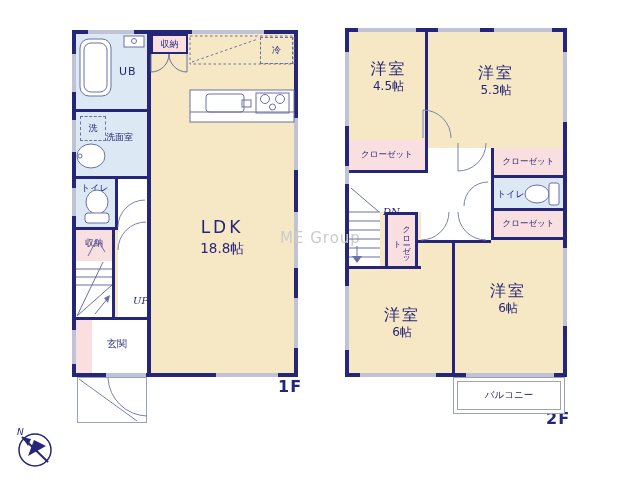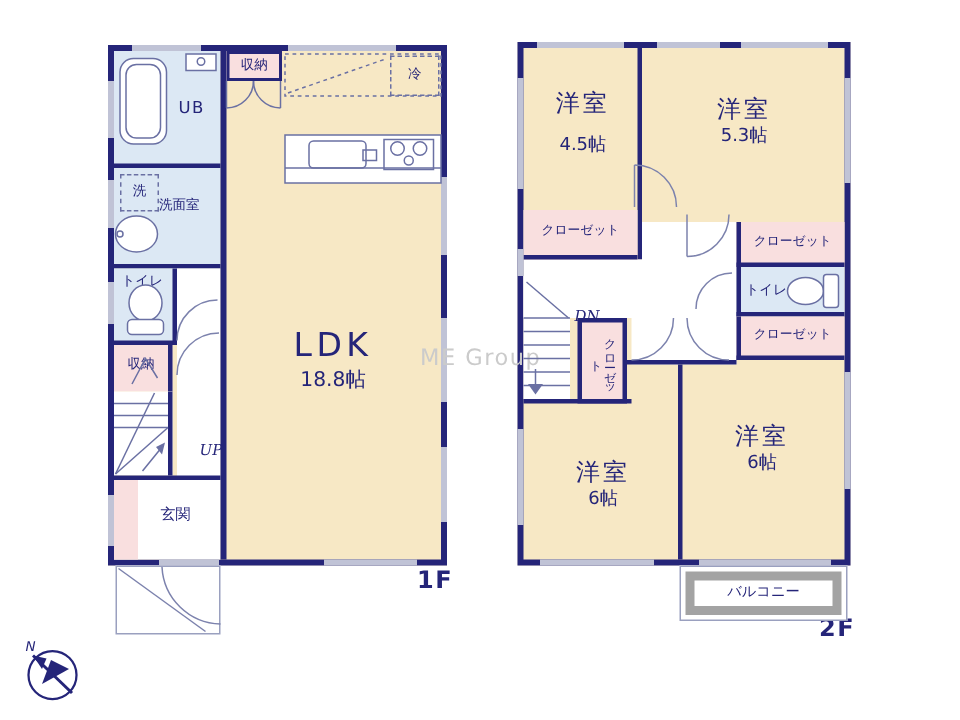--- a/index.html
+++ b/index.html
@@ -38,21 +38,21 @@
   <div class="abs flexc lbl sm" style="left:151px;top:34px;width:37px;height:20px;background:#f9dfdf;border:2px solid #252579;">収納</div>
   <div class="abs flexc lbl sm" style="left:260px;top:37px;width:33px;height:27px;border:1px dashed #6a70a3;">冷</div>
   <div class="abs flexc lbl sm" style="left:80px;top:116px;width:26px;height:25px;border:1px dashed #6a70a3;">洗</div>
 
   <div class="abs lbl" style="left:119px;top:66px;font-size:11px;letter-spacing:1px;">UB</div>
   <div class="abs lbl sm" style="left:106px;top:132px;">洗面室</div>
   <div class="abs lbl sm" style="left:81px;top:183px;">トイレ</div>
   <div class="abs lbl stairlbl" style="left:101px;top:295px;margin-left:32px;">UP</div>
   <div class="abs lbl" style="left:107px;top:338px;font-size:10px;">玄関</div>
   <div class="abs lbl" style="left:172px;top:218px;width:100px;text-align:center;">
-    <div style="font-size:22px;letter-spacing:3px;">LDK</div>
+    <div style="font-size:17px;letter-spacing:3px;">LDK</div>
     <div style="font-size:13.5px;margin-top:3px;">18.8帖</div>
   </div>
   <div class="abs lbl floortag" style="left:278px;top:378px;">1F</div>
 
   <div class="abs win" style="left:88px;top:30px;width:46px;height:4px;"></div>
   <div class="abs win" style="left:192px;top:30px;width:72px;height:4px;"></div>
   <div class="abs win" style="left:72px;top:54px;width:4px;height:38px;"></div>
   <div class="abs win" style="left:72px;top:120px;width:4px;height:32px;"></div>
   <div class="abs win" style="left:72px;top:188px;width:4px;height:28px;"></div>
   <div class="abs win" style="left:72px;top:330px;width:4px;height:34px;"></div>
@@ -78,21 +78,21 @@
   <div class="abs" style="left:491px;top:178px;width:72px;height:33px;background:#dce8f4;border-left:3px solid #252579;border-bottom:3px solid #252579;"></div>
   <div class="abs flexc lbl" style="left:491px;top:211px;width:72px;height:29px;background:#f9dfdf;border-left:3px solid #252579;border-bottom:3px solid #252579;font-size:8.5px;">クローゼット</div>
   <div class="abs flexc lbl vert" style="left:385px;top:212px;width:33px;height:57px;background:#f9dfdf;border:3px solid #252579;font-size:8px;">クローゼット</div>
 
   <div class="abs wall" style="left:349px;top:266px;width:72px;height:3px;"></div>
   <div class="abs wall" style="left:418px;top:240px;width:73px;height:3px;"></div>
   <div class="abs wall" style="left:452px;top:243px;width:3px;height:130px;"></div>
 
   <div class="abs lbl" style="left:352px;top:60px;width:73px;text-align:center;">
     <div class="rname">洋室</div>
-    <div class="rsize" style="margin-top:12px;">4.5帖</div>
+    <div class="rsize" style="margin-top:2px;">4.5帖</div>
   </div>
   <div class="abs lbl" style="left:429px;top:64px;width:134px;text-align:center;">
     <div class="rname">洋室</div>
     <div class="rsize" style="margin-top:2px;">5.3帖</div>
   </div>
   <div class="abs lbl" style="left:352px;top:306px;width:100px;text-align:center;">
     <div class="rname">洋室</div>
     <div class="rsize" style="margin-top:2px;">6帖</div>
   </div>
   <div class="abs lbl" style="left:462px;top:282px;width:92px;text-align:center;">
@@ -108,21 +108,21 @@
   <div class="abs win" style="left:494px;top:28px;width:58px;height:4px;"></div>
   <div class="abs win" style="left:345px;top:52px;width:4px;height:74px;"></div>
   <div class="abs win" style="left:345px;top:166px;width:4px;height:18px;"></div>
   <div class="abs win" style="left:345px;top:286px;width:4px;height:64px;"></div>
   <div class="abs win" style="left:563px;top:52px;width:4px;height:70px;"></div>
   <div class="abs win" style="left:563px;top:248px;width:4px;height:78px;"></div>
   <div class="abs win" style="left:360px;top:373px;width:76px;height:4px;"></div>
   <div class="abs win" style="left:466px;top:373px;width:88px;height:4px;"></div>
 
   <div class="abs" style="left:453px;top:377px;width:112px;height:37px;border:1px solid #9aa0bf;background:#fff;">
-    <div class="abs flexc lbl" style="left:3px;top:3px;right:3px;bottom:3px;border:6px solid #a3a3a3;font-size:9.5px;">バルコニー</div>
+    <div class="abs flexc lbl" style="left:3px;top:3px;right:3px;bottom:3px;border:1px solid #a3a3a3;font-size:9.5px;">バルコニー</div>
   </div>
 
   <div class="abs" style="left:280px;top:229px;font-size:15px;color:#cbcbcb;letter-spacing:1px;">ME Group</div>
   <div class="abs lbl" style="left:17px;top:427px;font-size:9px;font-style:italic;">N</div>
 
   <svg class="abs" style="left:0;top:0;pointer-events:none;" width="640" height="480" viewBox="0 0 640 480">
     <g fill="none" stroke="#6a70a3" stroke-width="1">
 
       <g>
         <rect x="80" y="39" width="31" height="57" rx="9" fill="#fff"></rect>

